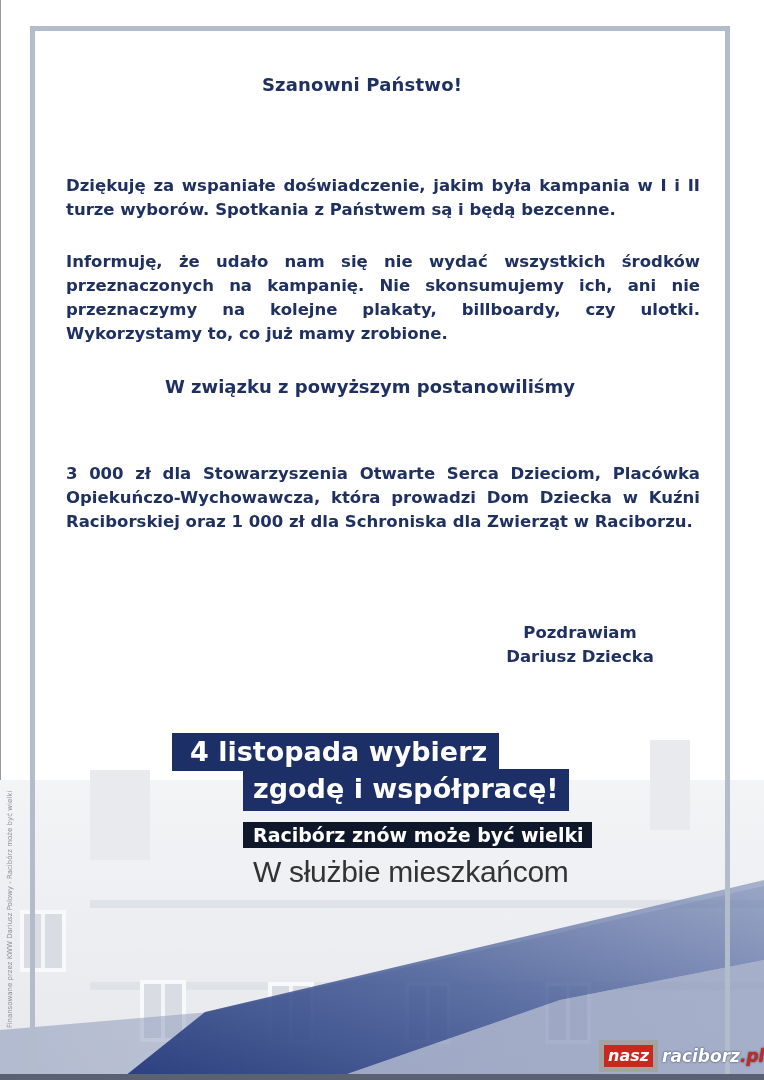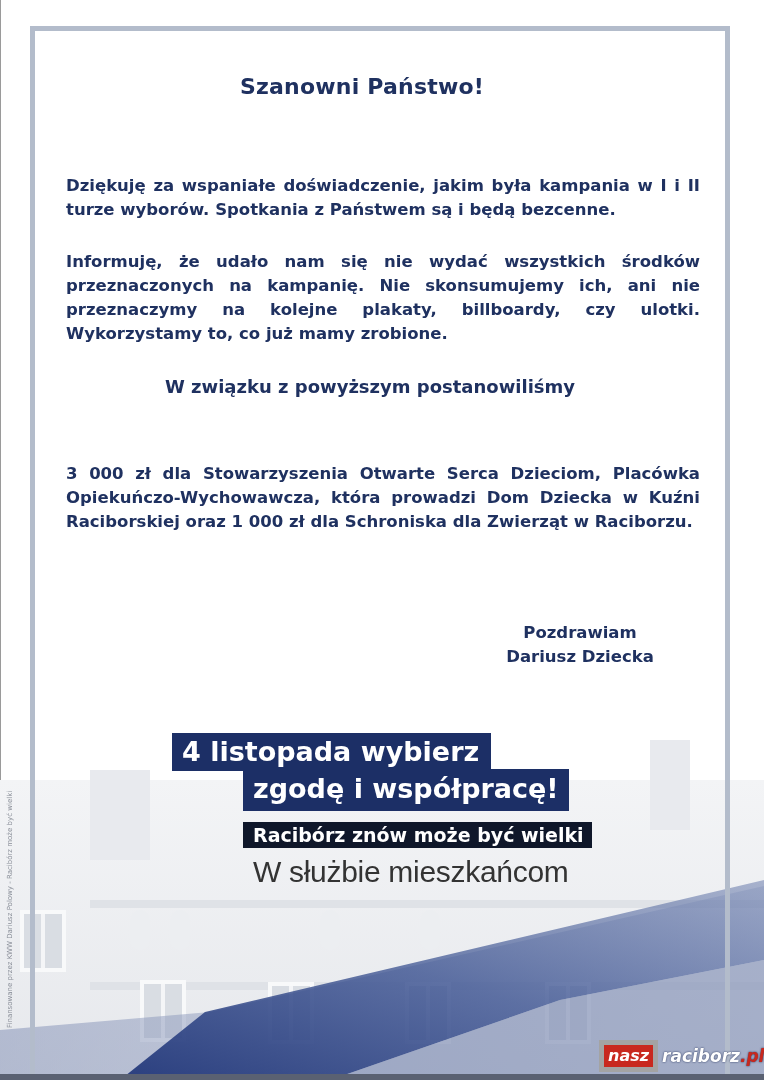--- a/index.html
+++ b/index.html
@@ -7,31 +7,31 @@
   .page-edge{position:absolute;left:0;top:0;width:1px;height:1080px;background:#9a9a9a;}
   .frame{position:absolute;left:30px;top:26px;width:700px;height:1060px;border:5px solid #b3bccb;border-bottom:none;box-sizing:border-box;}
   .bldg{position:absolute;left:0;top:720px;width:764px;height:360px;overflow:hidden;}
   .bldg .wall{position:absolute;left:0;top:60px;width:764px;height:300px;background:linear-gradient(#f3f4f6,#e6e8ec);}
   .bldg .cornice{position:absolute;left:90px;width:680px;height:8px;background:#dfe2e7;}
   .bldg .win{position:absolute;width:46px;height:62px;border:4px solid #f8f9fa;background:#d9dde3;box-sizing:border-box;}
   .bldg .win:after{content:"";position:absolute;left:17px;top:0;width:4px;height:100%;background:#f4f5f7;}
   .bldg .baluster{position:absolute;width:20px;height:40px;border-radius:10px;background:#eceef1;}
   .bldg .tower{position:absolute;width:40px;height:90px;background:#e8eaee;}
   .wedge{position:absolute;left:0;top:0;width:764px;height:1080px;pointer-events:none;}
-  .heading{position:absolute;left:0;width:724px;text-align:center;top:74px;font-size:22px;font-weight:bold;color:#1f3160;letter-spacing:0.2px;}
+  .heading{position:absolute;left:0;width:724px;text-align:center;top:74px;font-size:18px;font-weight:bold;color:#1f3160;letter-spacing:0.2px;}
   .para{position:absolute;left:66px;width:634px;font-size:16.5px;line-height:24px;color:#1f3160;text-align:justify;text-align-last:left;font-weight:bold;}
   .p1{top:174px;}
   .p2{top:250px;}
   .center{position:absolute;left:0;width:740px;text-align:center;font-size:18px;line-height:28px;color:#1f3160;font-weight:bold;}
   .c1{top:373px;}
   .p3{top:462px;}
   .sign{position:absolute;left:490px;width:180px;text-align:center;font-size:16.5px;line-height:24px;color:#1f3160;font-weight:bold;}
   .s1{top:621px;}
   .s2{top:645px;}
-  .band1{position:absolute;left:172px;top:733px;height:38px;background:#1c2f66;color:#fff;font-weight:bold;font-size:27px;line-height:38px;padding:0 12px 0 10px;}
+  .band1{position:absolute;left:172px;top:733px;height:38px;background:#1c2f66;color:#fff;font-weight:bold;font-size:27px;line-height:38px;padding:0 12px 0 18px;}
   .band2{position:absolute;left:243px;top:769px;height:42px;background:#1c2f66;color:#fff;font-weight:bold;font-size:27px;line-height:40px;padding:0 10px;}
   .band3{position:absolute;left:243px;top:822px;height:26px;background:#0f172a;color:#fff;font-weight:bold;font-size:19px;line-height:26px;padding:0 8px 0 10px;}
   .band4{position:absolute;left:253px;top:852px;font-size:30px;color:#333;line-height:40px;font-family:"Liberation Sans",sans-serif;letter-spacing:-0.3px;}
   .vert{position:absolute;left:6px;top:1028px;transform-origin:left top;transform:rotate(-90deg);font-size:7px;color:#8a8f99;white-space:nowrap;width:270px;}
   .logo{position:absolute;left:599px;top:1040px;display:flex;align-items:center;}
   .logo .nasz{background:#c8281e;color:#fff;font-style:italic;font-weight:bold;font-size:16px;line-height:22px;padding:0 4px;border:5px solid #a3a3a3;}
   .logo .rest{color:#fff;font-style:italic;font-weight:bold;font-size:17px;margin-left:4px;text-shadow:0 0 2px #1a2750;}
   .logo .dot{color:#c8281e;}
   .bottom-edge{position:absolute;left:0;top:1074px;width:764px;height:6px;background:#5a6172;}
 </style>

